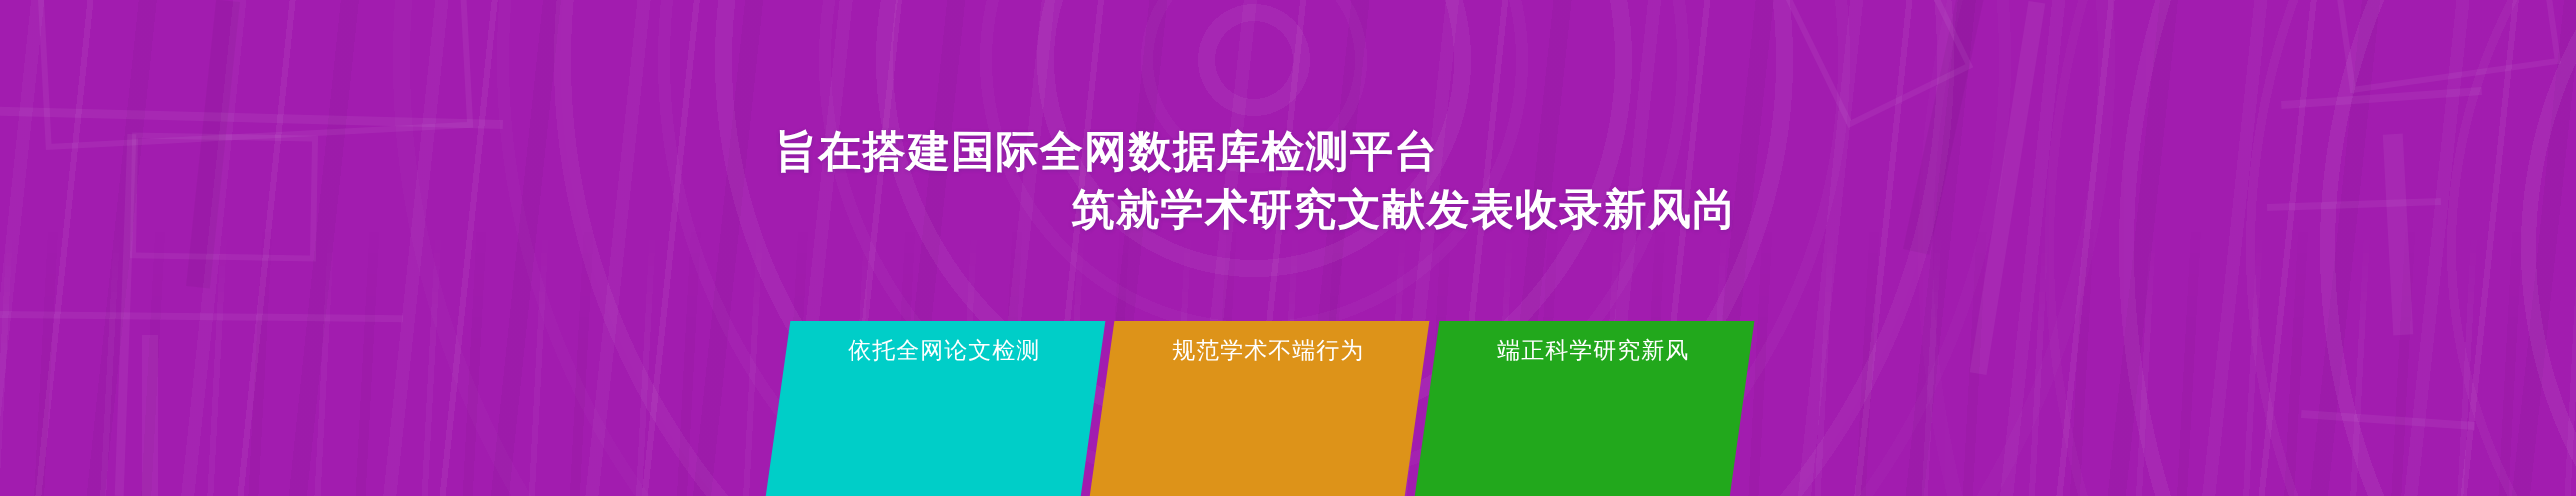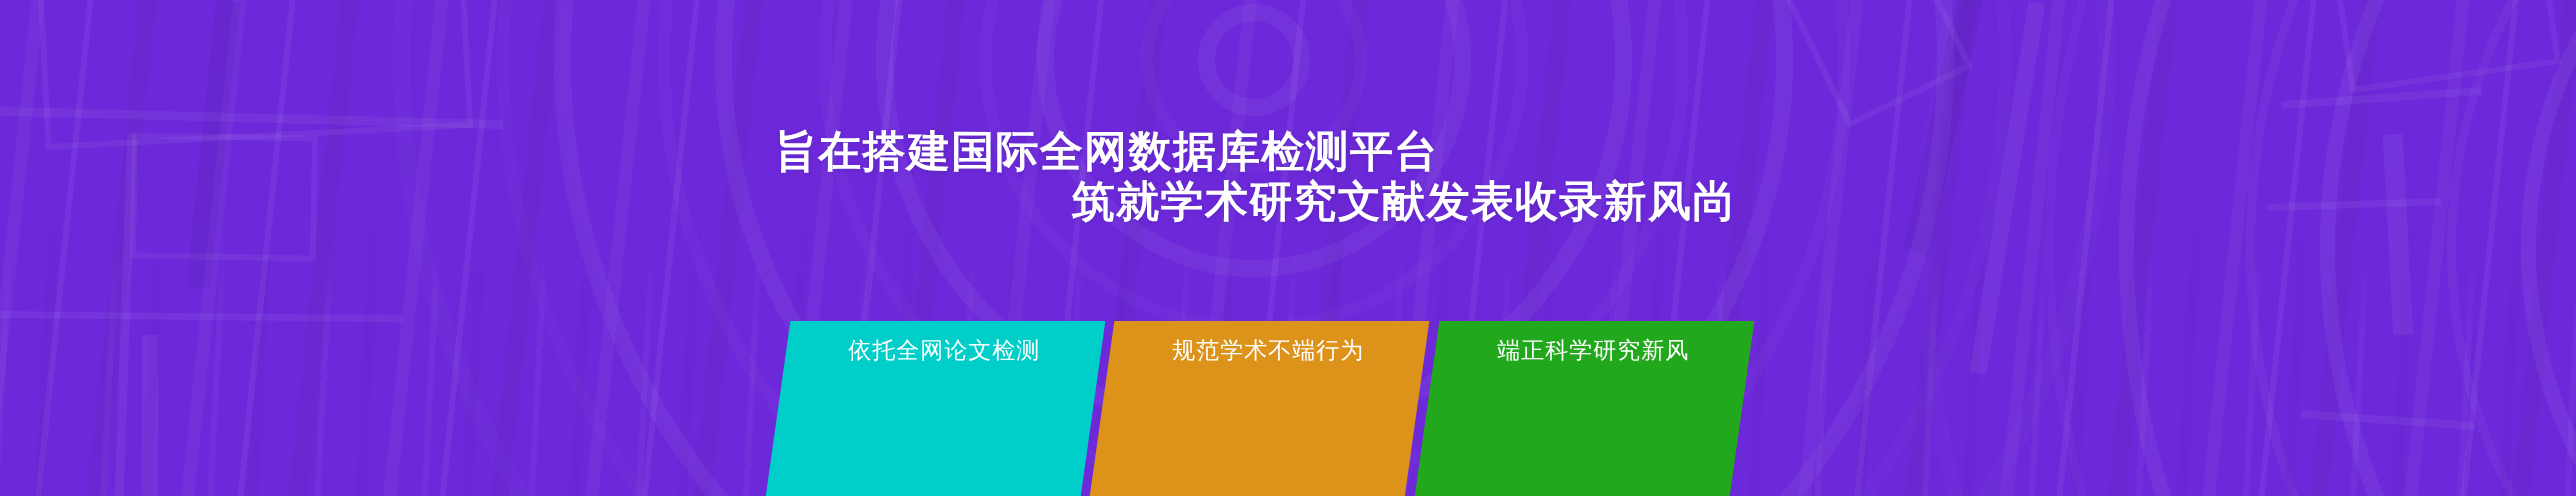--- a/index.html
+++ b/index.html
@@ -9,21 +9,21 @@
   }
   body {
     font-family: "Liberation Sans", "DejaVu Sans", sans-serif;
   }
 
   #banner {
     position: relative;
     width: 2576px;
     height: 496px;
     overflow: hidden;
-    background: #6d28d9;
+    background: #a21caf;
   }
 
   
   .bg-layer {
     position: absolute;
     inset: 0;
     pointer-events: none;
   }
 
   
@@ -128,21 +128,21 @@
   .headline .line {
     color: #ffffff;
     font-size: 43px;
     line-height: 50px;
     font-weight: 700;
     letter-spacing: 1.3px;
     white-space: nowrap;
     text-shadow: 0 1.3px 4px rgba(0,40,90,0.18);
   }
   .headline .line-1 { margin-left: 774px; }
-  .headline .line-2 { margin-left: 1072px; }
+  .headline .line-2 { margin-left: 1072px; margin-top: 8px; }
 
   
   .tags {
     position: absolute;
     left: 778px;
     top: 321px;
     height: 176px;
     display: flex;
     align-items: stretch;
   }

